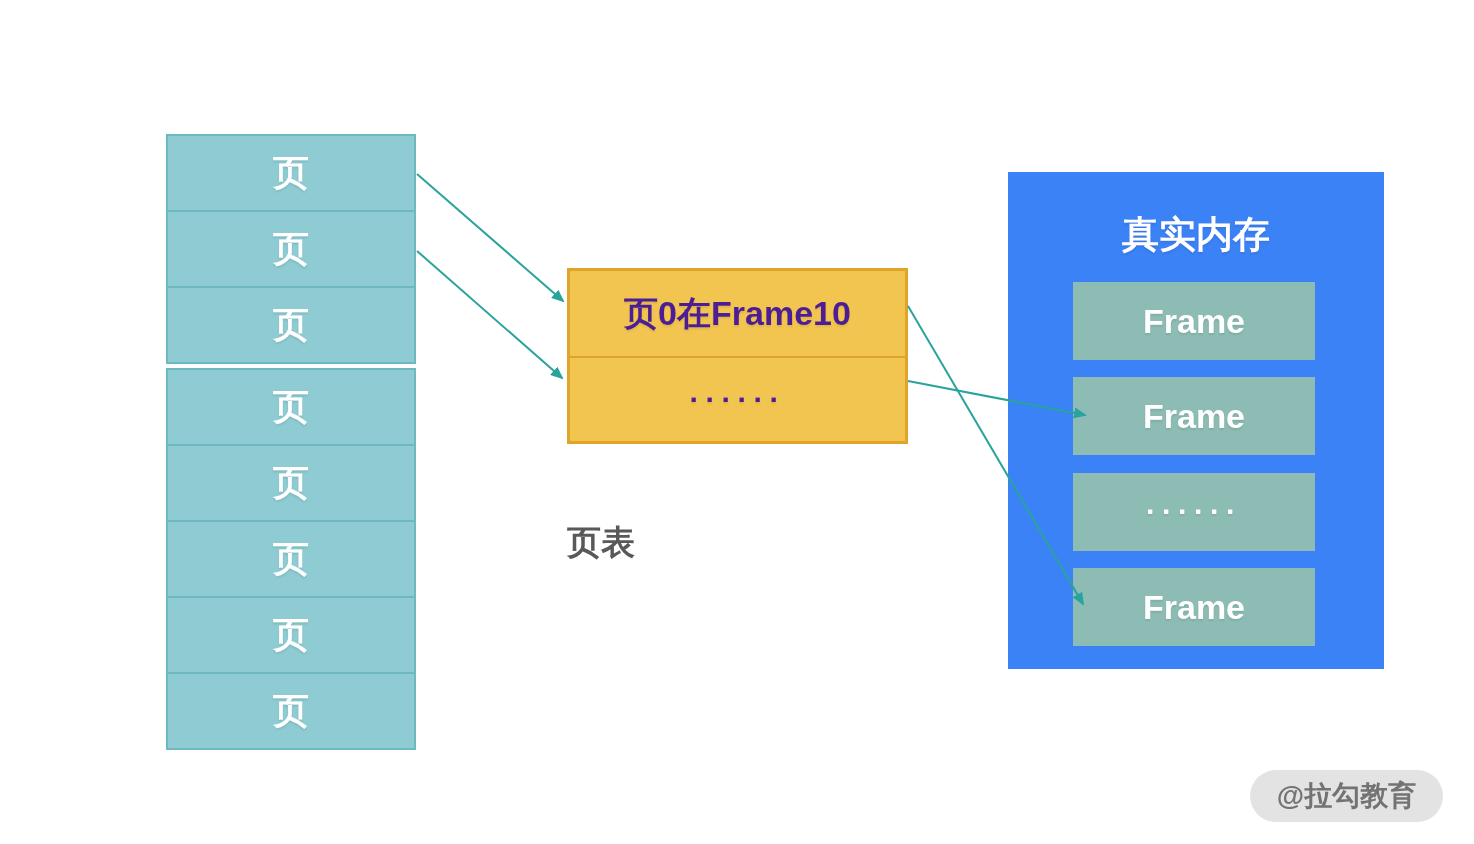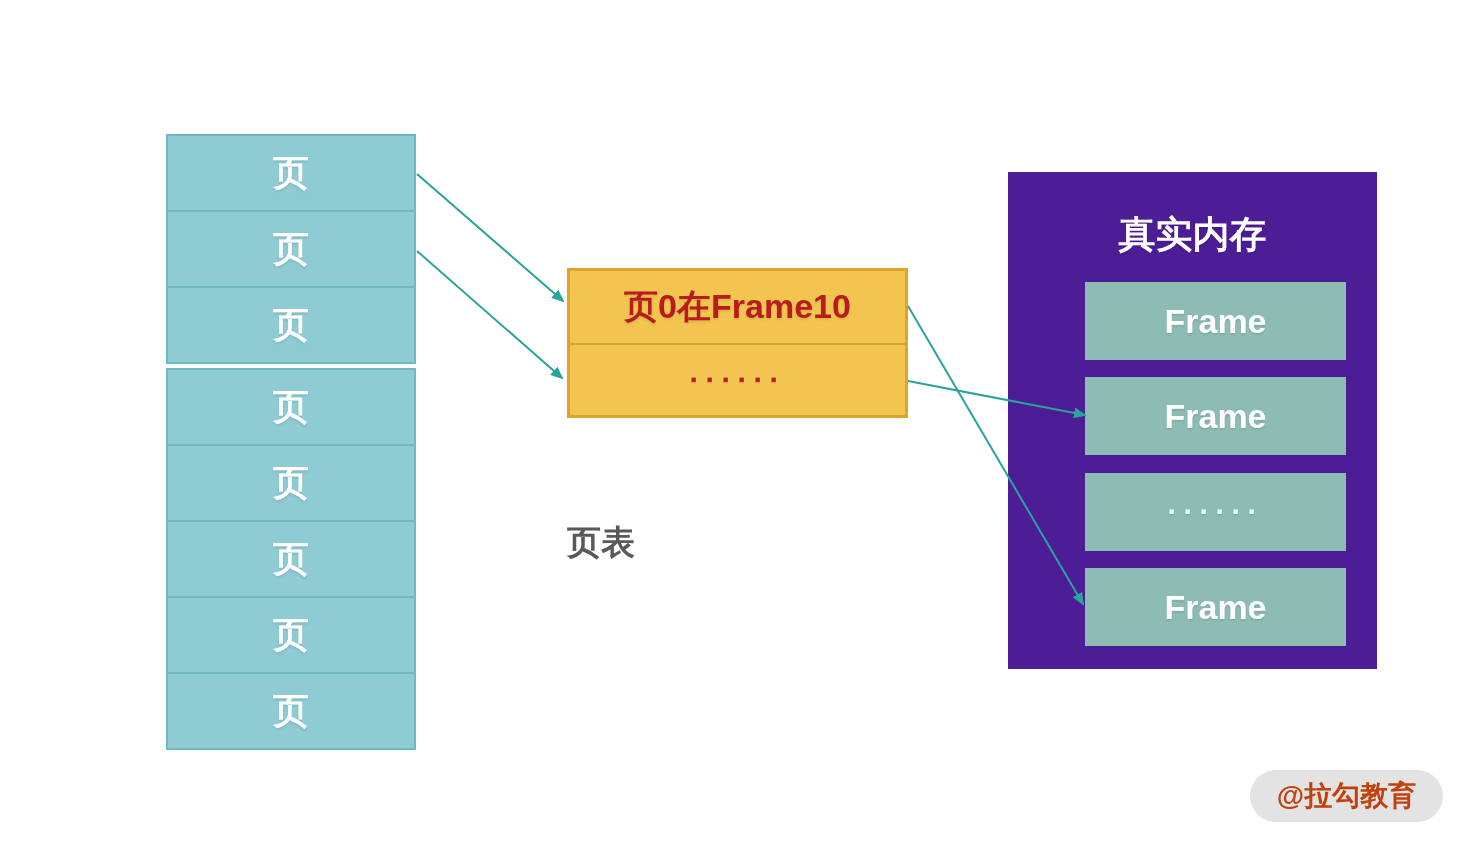--- a/index.html
+++ b/index.html
@@ -54,25 +54,25 @@
     left: 567px;
     top: 268px;
     width: 341px;
     box-sizing: border-box;
     border: 3px solid #dfa42c;
     background: #f2c550;
     z-index: 2;
   }
   .prow {
     box-sizing: border-box;
-    height: 72px;
-    display: flex;
-    align-items: center;
-    justify-content: center;
-    color: #b91c1c;
+    height: 85px;
+    display: flex;
+    align-items: center;
+    justify-content: center;
+    color: #4c1d95;
     font-size: 34px;
     font-weight: bold;
     text-shadow: 0 2px 2px rgba(0,0,0,0.08);
     border-top: 2px solid #dfa42c;
   }
   .prow:first-child { border-top: none; }
   .dots-text {
     font-size: 30px;
     letter-spacing: 6px;
     font-weight: bold;
@@ -88,38 +88,39 @@
     font-weight: 600;
     z-index: 1;
   }
   
   .mem-panel {
     position: absolute;
     left: 1008px;
     top: 172px;
     width: 369px;
     height: 497px;
-    background: #4c1d95;
-    z-index: 1;
+    background: #3b82f6;
+    z-index: 1;
+    padding-left: 7px;
   }
   .mem-title {
     position: absolute;
     left: 0;
     top: 38px;
     width: 100%;
     text-align: center;
     color: #ffffff;
     font-size: 37px;
     font-weight: bold;
     text-shadow: 0 2px 2px rgba(0,0,0,0.08);
   }
   .framebox {
     position: absolute;
-    left: 77px;
-    width: 261px;
+    left: 65px;
+    width: 242px;
     height: 78px;
     background: #8cbcb4;
     display: flex;
     align-items: center;
     justify-content: center;
     color: #ffffff;
     font-size: 34px;
     font-weight: bold;
     text-shadow: 0 2px 2px rgba(0,0,0,0.08);
   }
@@ -132,21 +133,21 @@
     position: absolute;
     left: 1250px;
     top: 770px;
     width: 193px;
     height: 52px;
     background: #e3e3e3;
     border-radius: 26px;
     display: flex;
     align-items: center;
     justify-content: center;
-    color: #c2410c;
+    color: #737373;
     font-size: 28px;
     font-weight: bold;
     z-index: 1;
   }
 </style>
 </head>
 <body>
 
 <div class="canvas">
 

